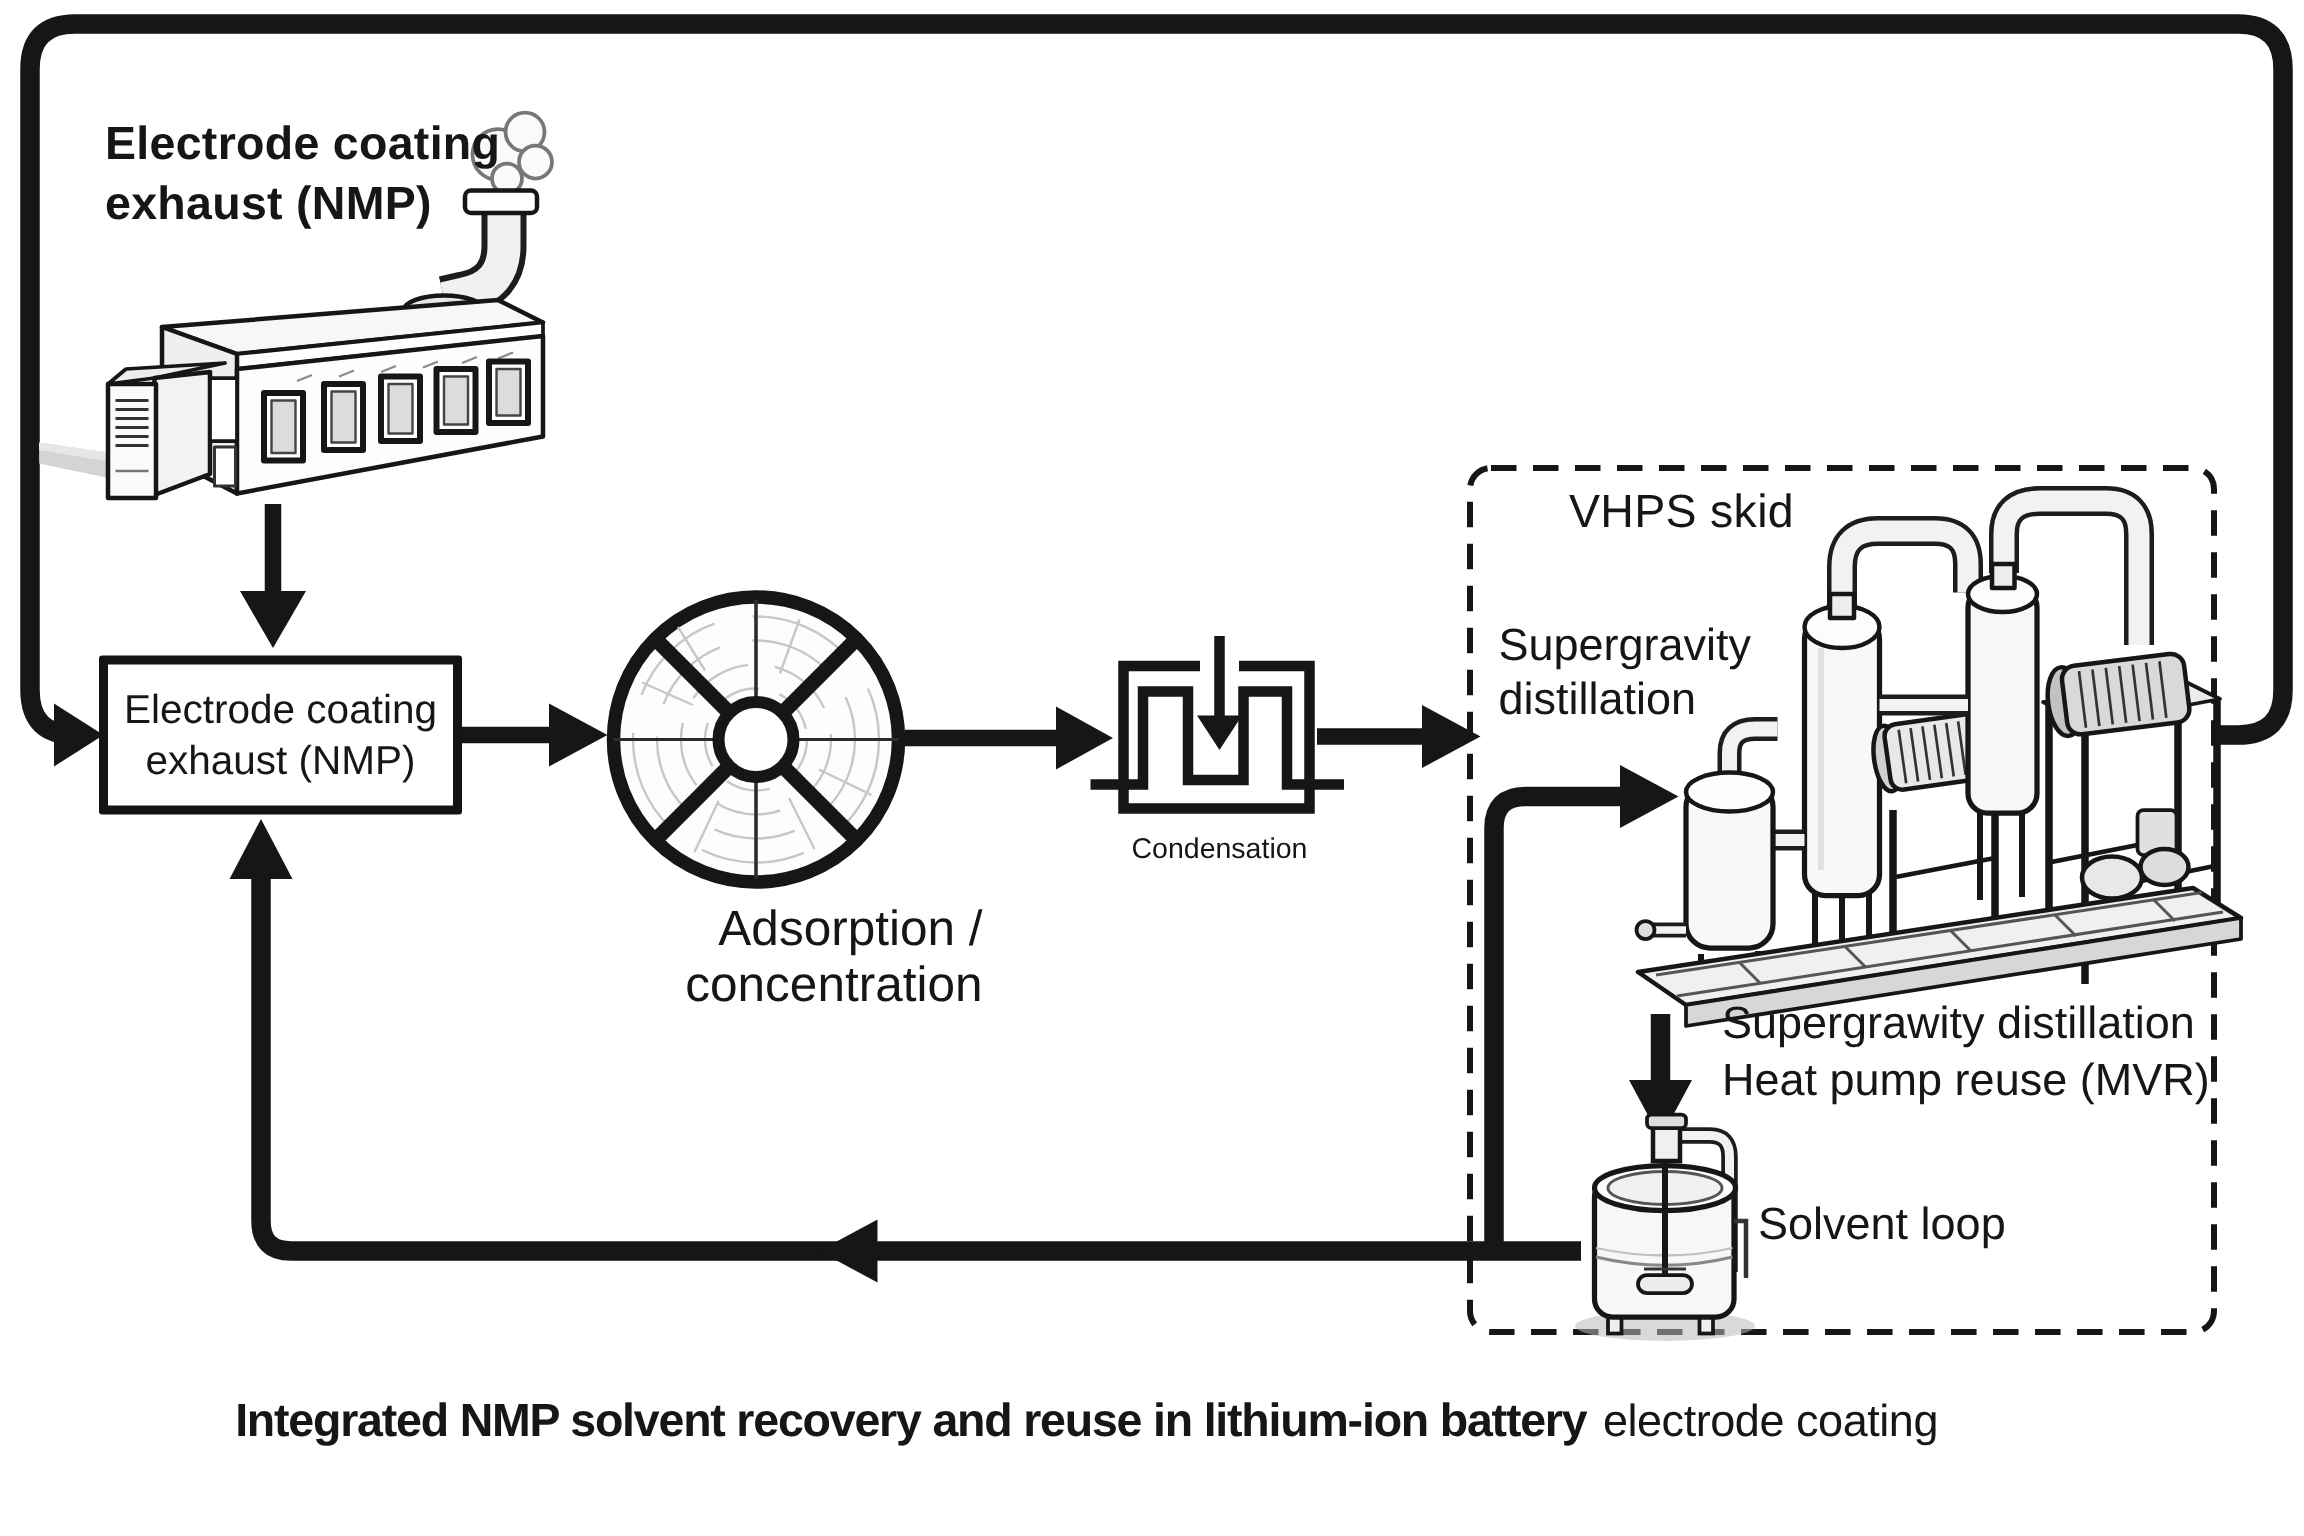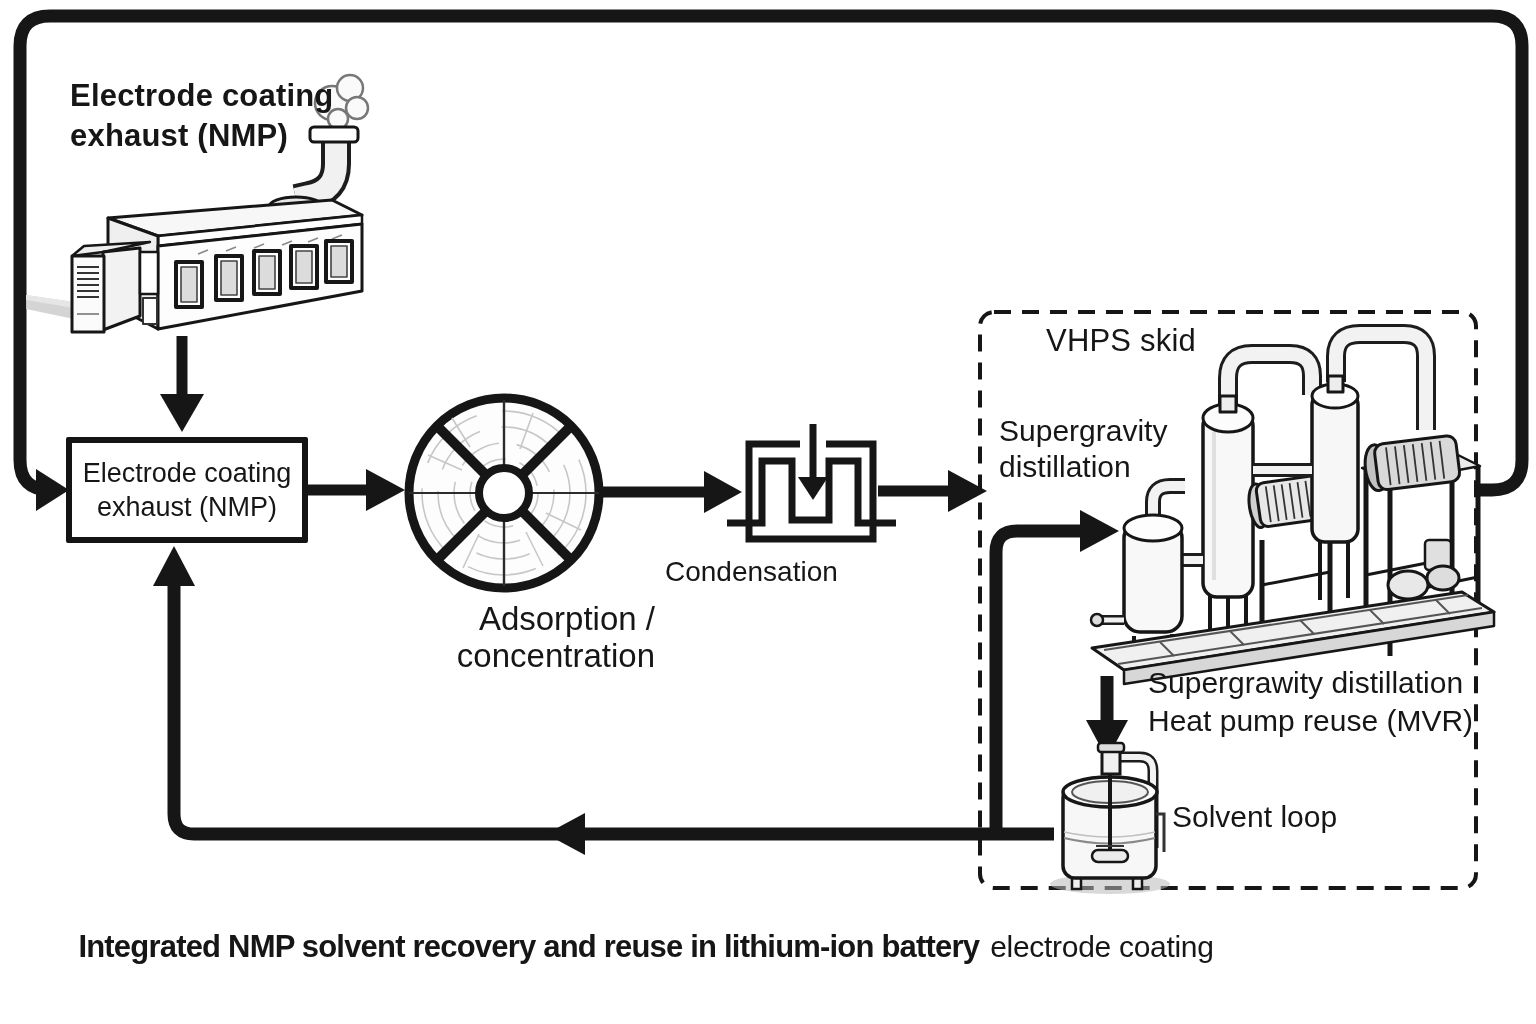--- a/index.html
+++ b/index.html
@@ -12,26 +12,26 @@
   .stage svg{position:absolute;left:0;top:0;}
   .label{position:absolute;color:#161616;}
   .t-title{left:70px;top:76px;font-size:31px;line-height:40px;font-weight:600;letter-spacing:.2px;}
   .t-box{
     position:absolute;left:66px;top:437px;width:230px;height:94px;
     border:6px solid #141414;background:#ffffff;border-radius:2px;
     display:flex;flex-direction:column;align-items:center;justify-content:center;
     font-size:27px;line-height:34px;text-align:center;
   }
   .t-adsorption{left:355px;top:600px;width:300px;text-align:right;font-size:33px;line-height:37px;}
-  .t-condensation{left:665px;top:556px;width:296px;font-size:28px;}
+  .t-condensation{left:665px;top:556px;width:296px;text-align:center;font-size:19px;}
   .t-vhps-title{left:1046px;top:323px;font-size:31px;font-weight:400;letter-spacing:.2px;}
   .t-sg{left:999px;top:413px;font-size:30px;line-height:36px;}
   .t-heatpump{left:1148px;top:664px;font-size:30px;line-height:38px;}
   .t-tank{left:1172px;top:798px;font-size:30px;line-height:38px;}
-  .t-caption{left:0;top:929px;width:1292px;text-align:center;white-space:nowrap;}
+  .t-caption{left:0;top:929px;width:1292px;text-align:right;white-space:nowrap;}
   .t-caption .main{font-size:31px;font-weight:700;letter-spacing:-0.8px;}
   .t-caption .tail{font-size:30px;font-weight:400;margin-left:11px;letter-spacing:-0.3px;}
 </style>
 </head>
 <body>
 
 <div class="stage">
 
   <svg width="1536" height="1024" viewBox="0 0 1536 1024">
 

